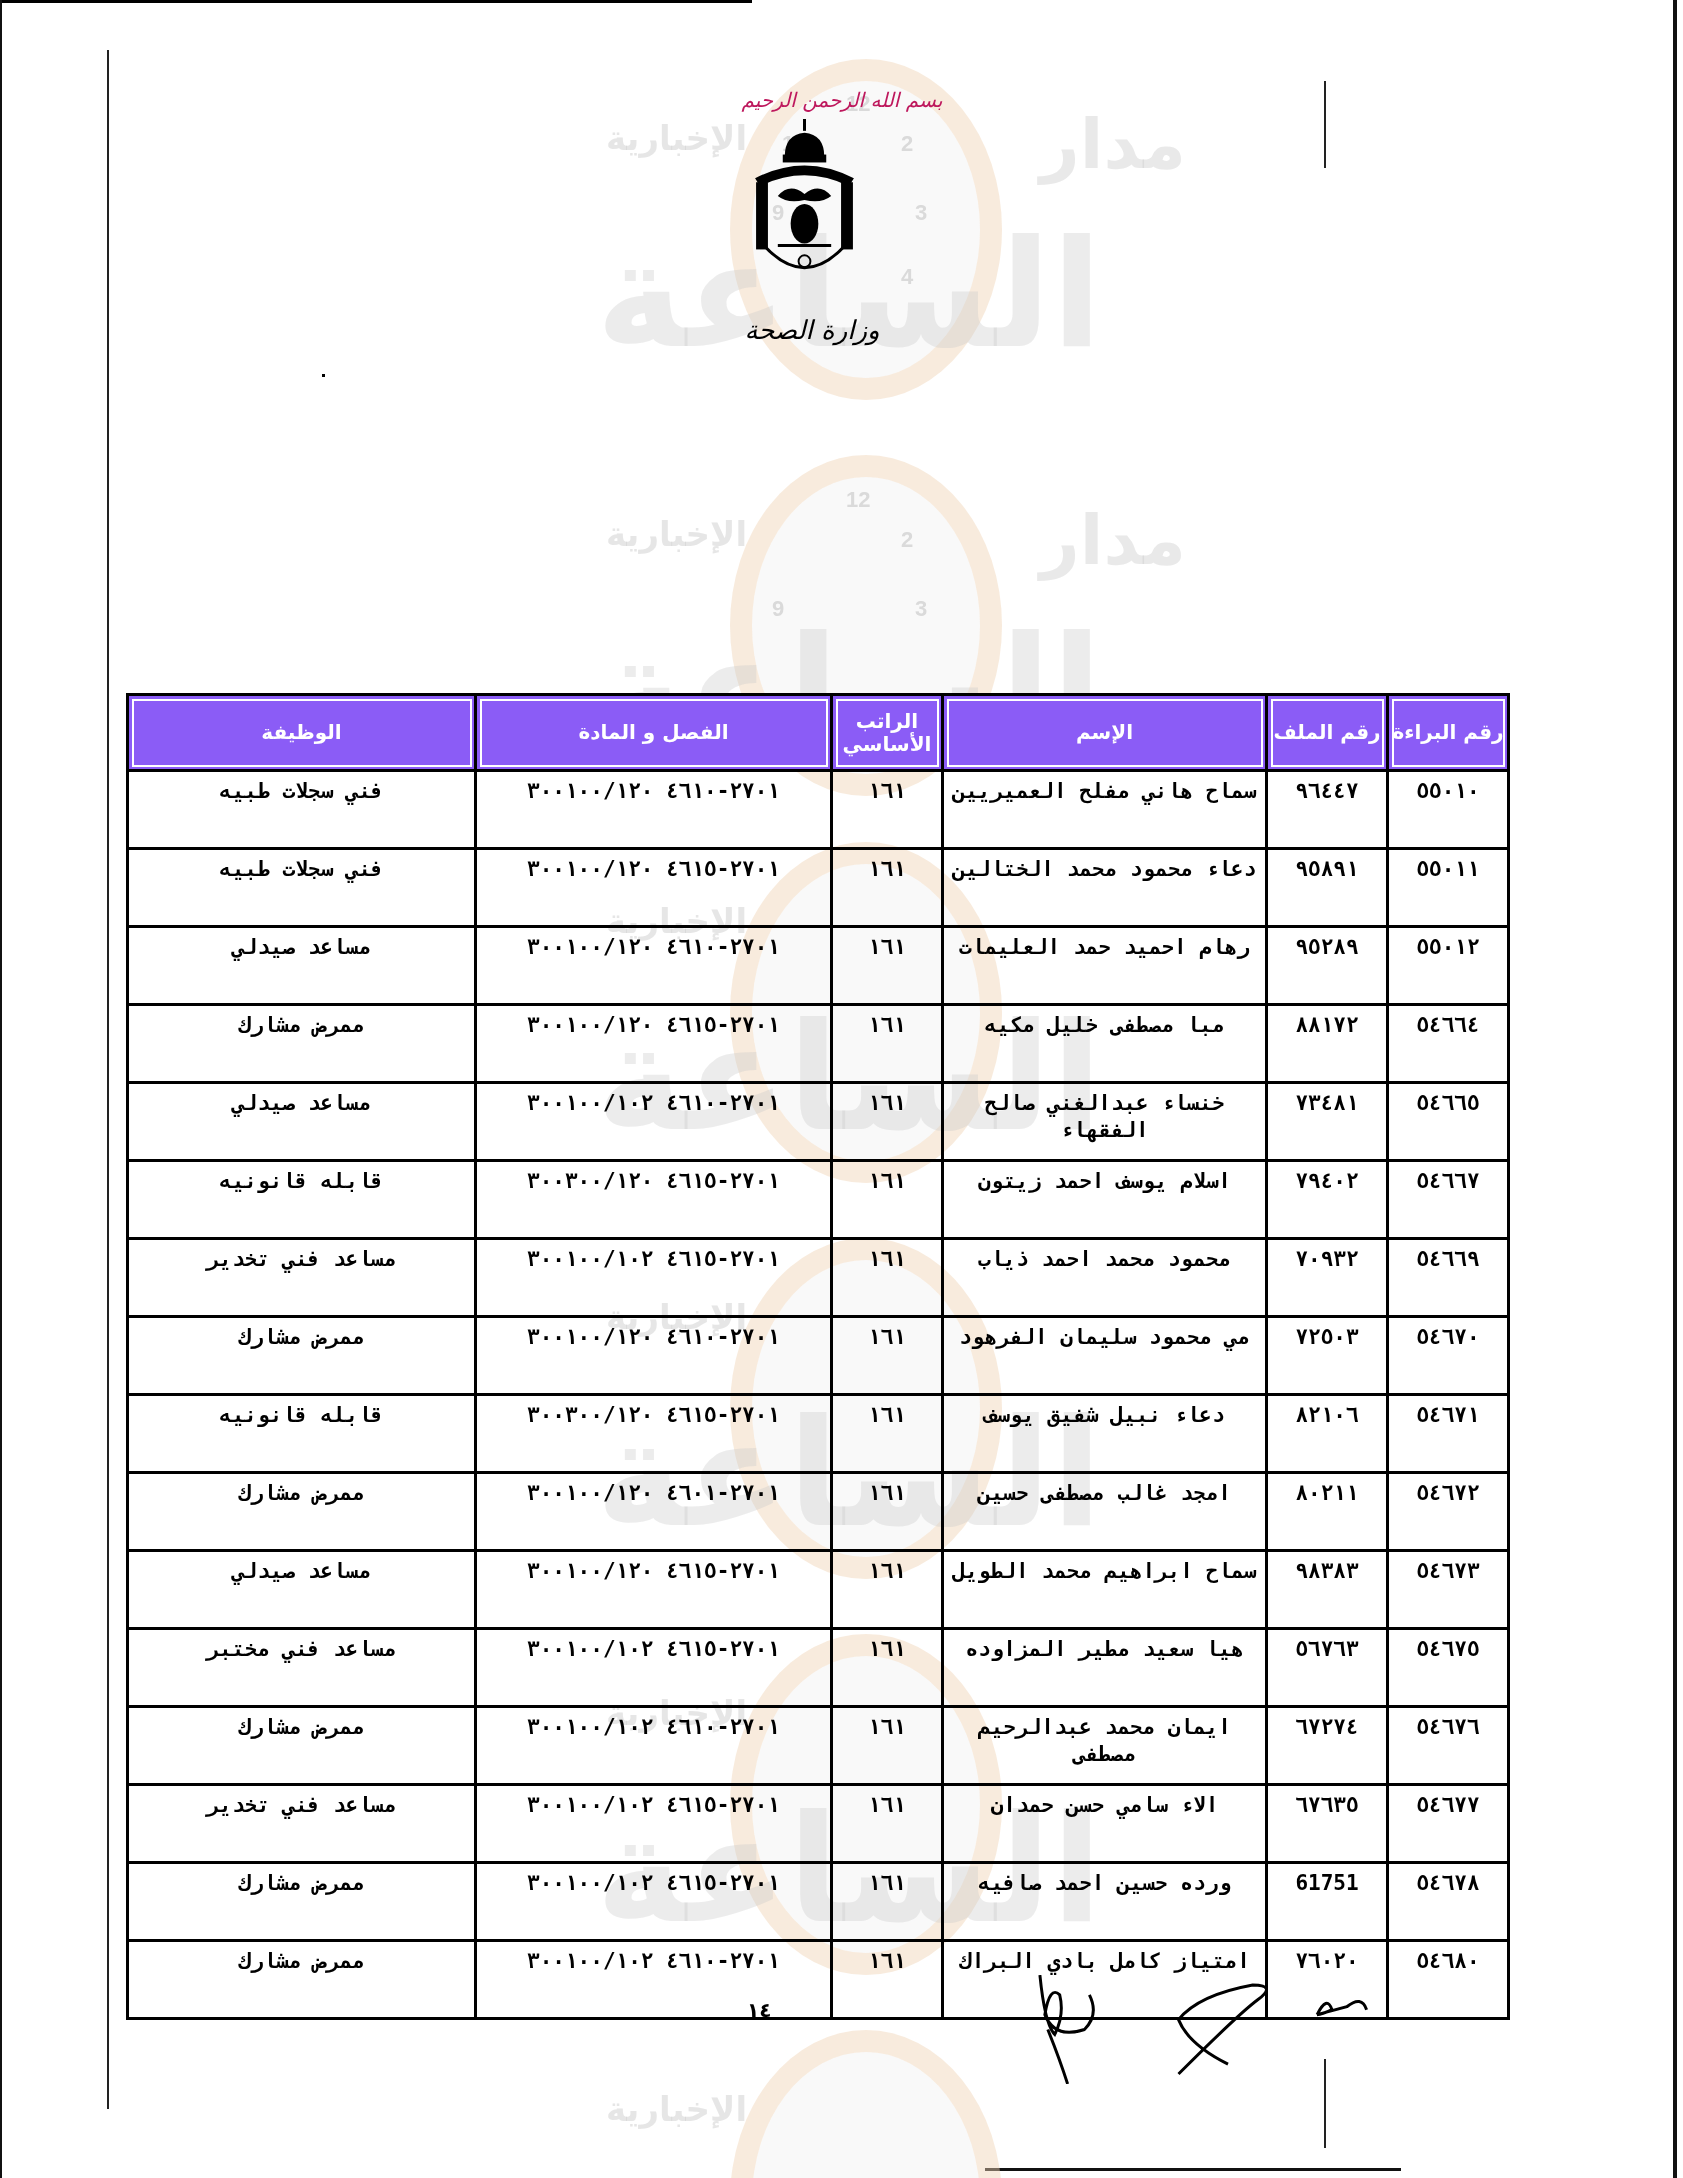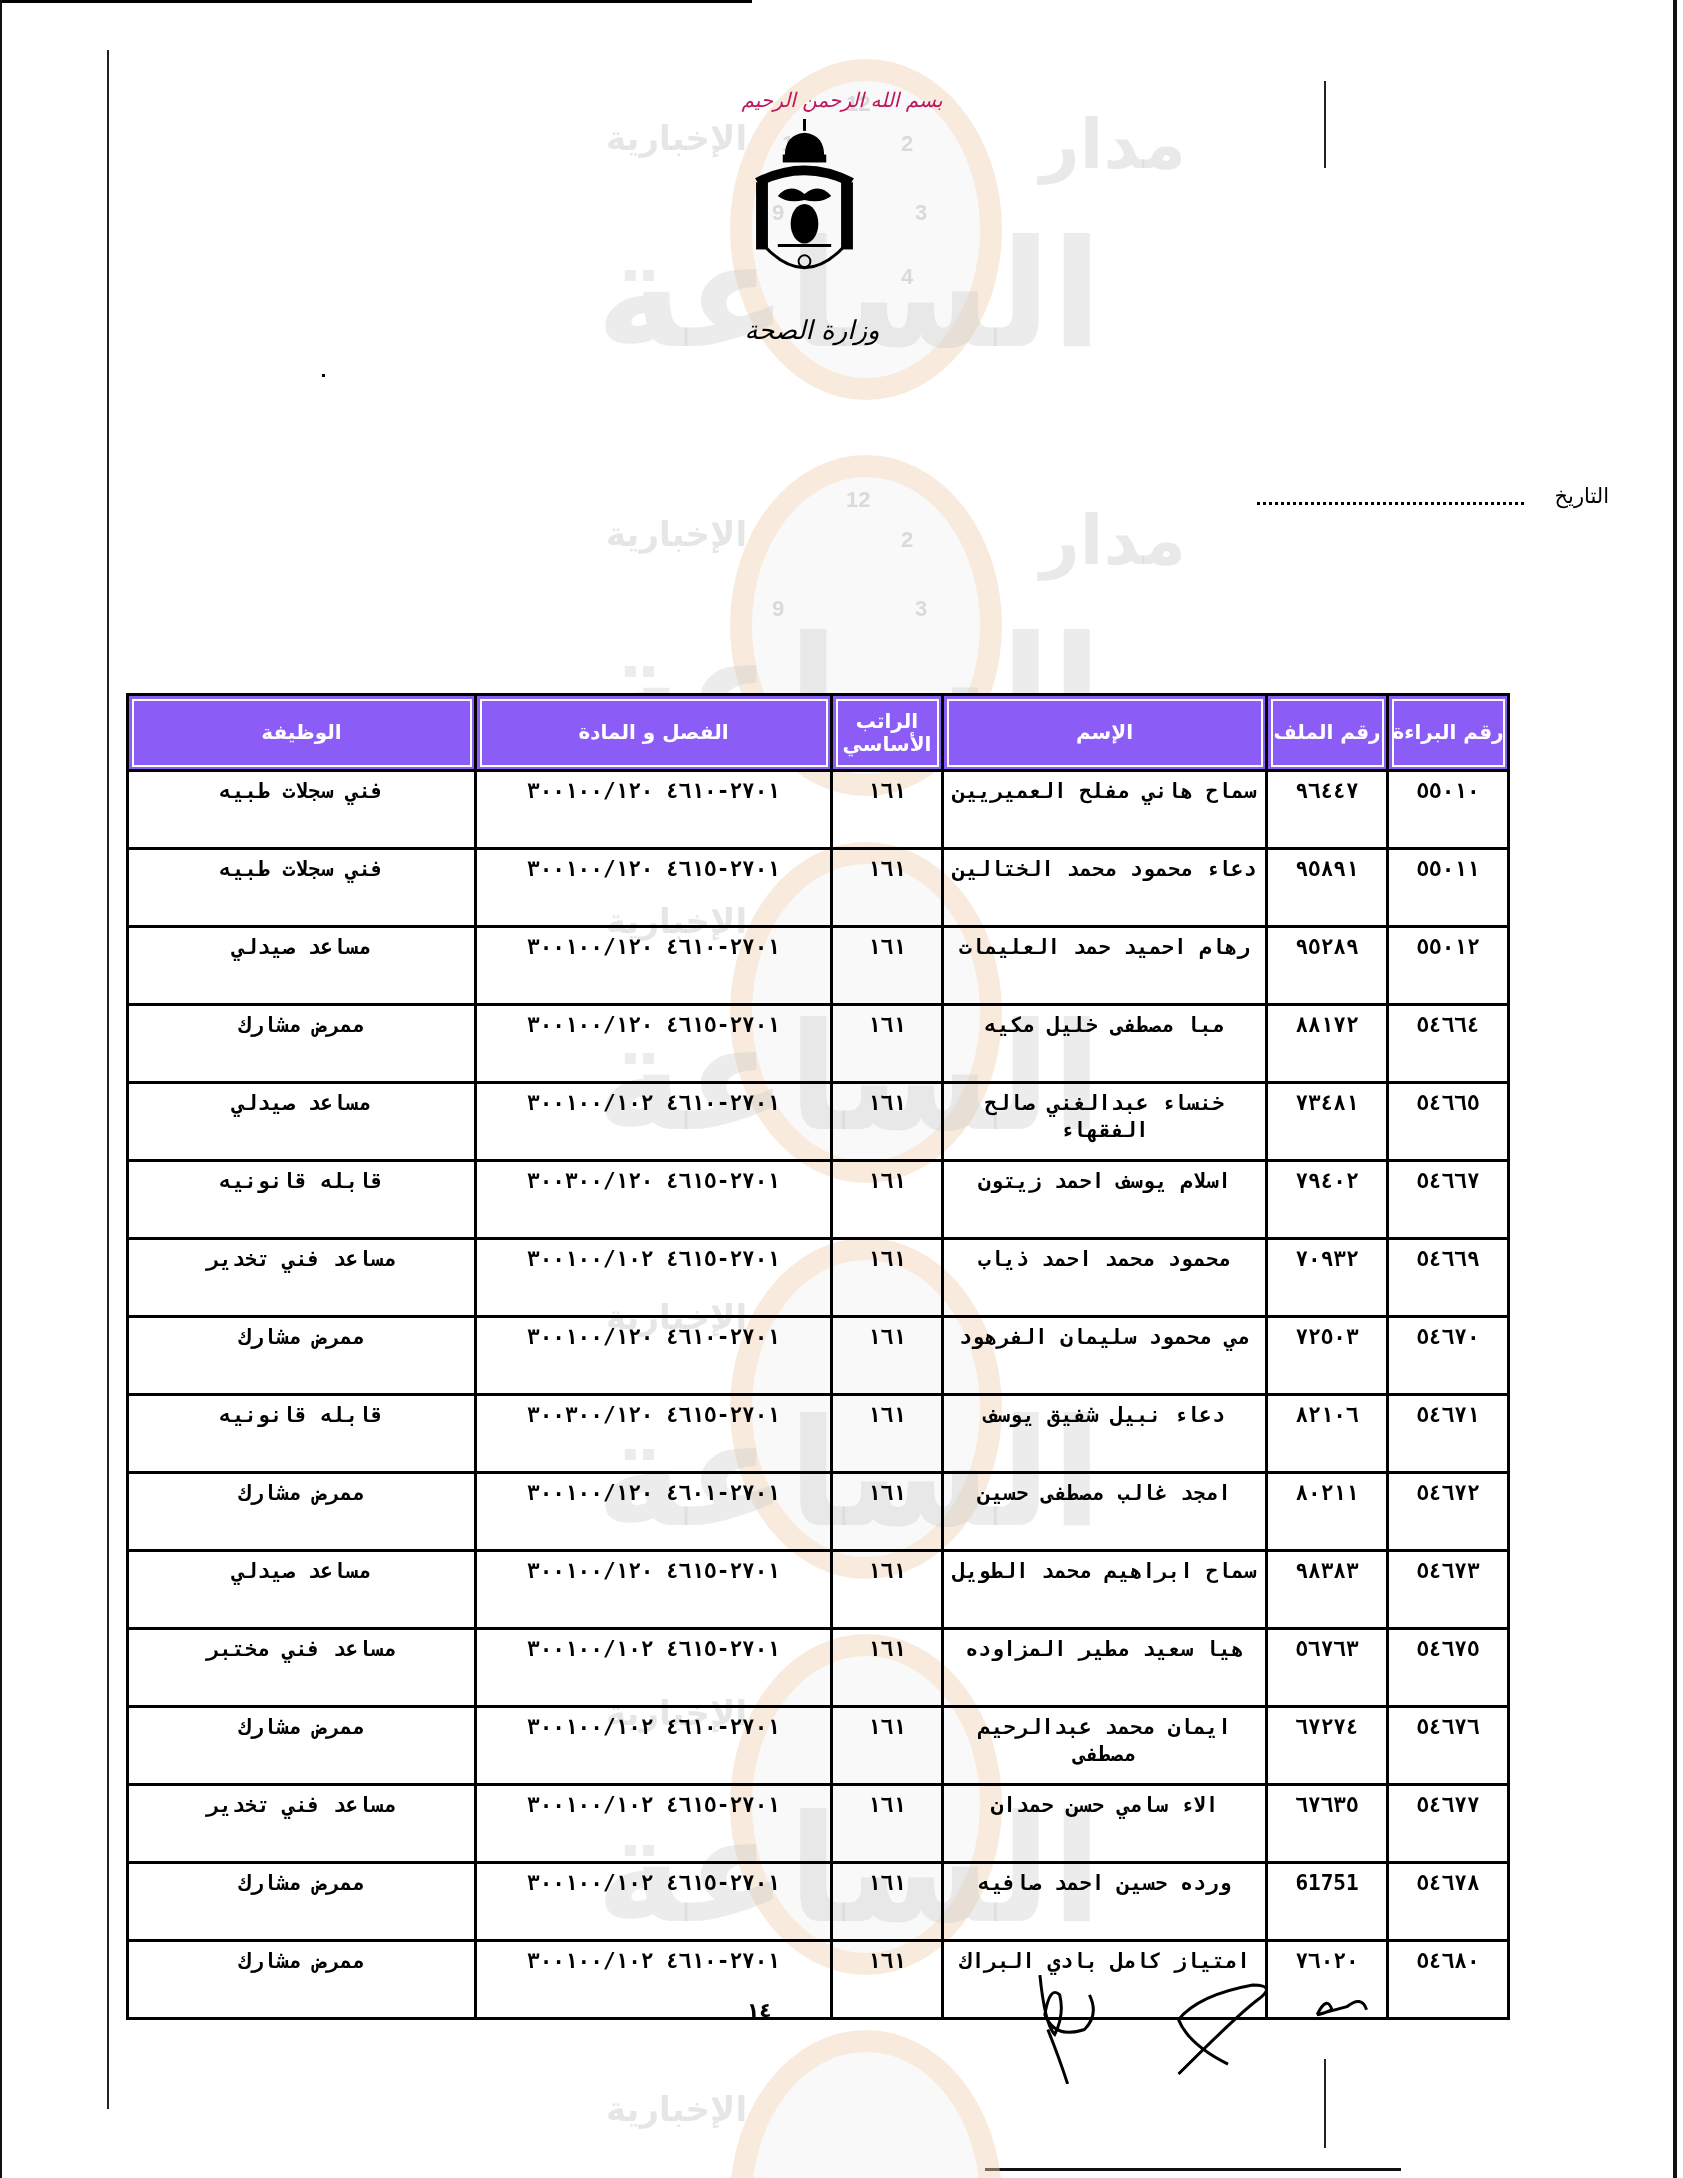--- a/index.html
+++ b/index.html
@@ -114,24 +114,20 @@
     <path d="M14 70 L14 130 Q55 175 96 130 L96 70" fill="none" stroke="#000" stroke-width="3"></path>
     <path d="M28 80 Q40 66 55 78 Q70 66 82 80 Q72 88 55 84 Q38 88 28 80 Z" fill="#000"></path>
     <ellipse cx="55" cy="108" rx="14" ry="20" fill="#000"></ellipse>
     <path d="M28 130 L82 130" stroke="#000" stroke-width="3"></path>
     <circle cx="55" cy="146" r="6" fill="none" stroke="#000" stroke-width="2"></circle>
   </svg>
 </div>
 <div class="ministry">وزارة الصحة</div>
 
 <div class="ref-fields">
-  <div class="ref-row">
-    <span class="ref-label">التاريخ</span>
-    <span class="ref-dots"></span>
-  </div>
 </div>
 
 <table class="doc-table">
   <colgroup>
     <col style="width:121px">
     <col style="width:121px">
     <col style="width:324px">
     <col style="width:111px">
     <col style="width:356px">
     <col style="width:348px">

